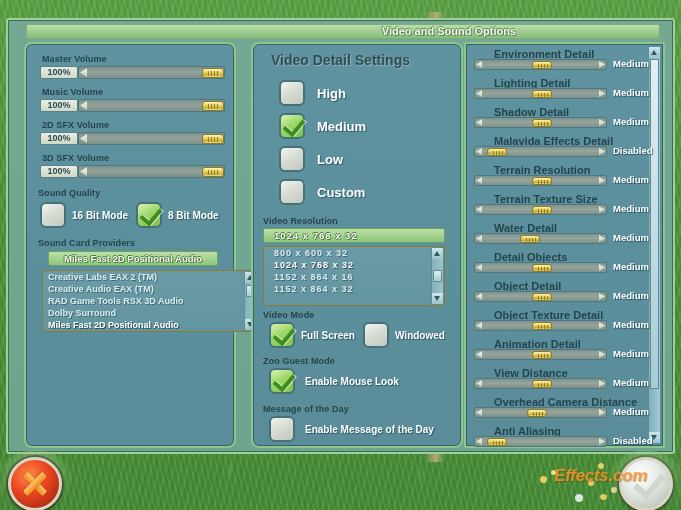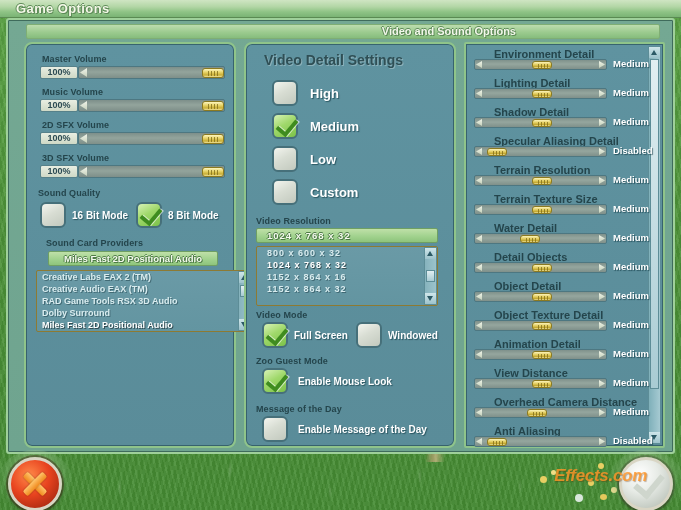--- a/index.html
+++ b/index.html
@@ -73,21 +73,21 @@
   
   .panel{
     position:absolute;
     background:linear-gradient(180deg,#5f93a0 0%, #5a8c99 100%);
     border:2px solid #8fc48a;
     border-radius:8px;
     box-sizing:border-box;
     box-shadow:0 0 0 1px rgba(40,80,90,.7) inset;
   }
   #panel-sound{left:16px;top:22px;width:212px;height:406px;}
-  #panel-video{left:236px;top:22px;width:212px;height:406px;}
+  #panel-video{left:243px;top:22px;width:212px;height:406px;}
   #panel-detail{left:456px;top:22px;width:201px;height:406px;border-radius:2px;}
 
   .ptitle{
     position:absolute;font-size:14px;font-weight:bold;color:#2f4f55;
     text-shadow:1px 1px 0 rgba(255,255,255,.28);
   }
   .lbl{
     position:absolute;font-size:9px;font-weight:bold;color:#24454c;
     white-space:nowrap;letter-spacing:.1px;
   }
@@ -274,23 +274,20 @@
   <div class="path"></div>
 
   <div class="flower" style="left:540px;top:476px;width:7px;height:7px;background:#e8cf63;"></div>
   <div class="flower" style="left:551px;top:470px;width:5px;height:5px;background:#f0dd86;"></div>
   <div class="flower" style="left:575px;top:494px;width:8px;height:8px;background:#d9e7dc;"></div>
   <div class="flower" style="left:588px;top:480px;width:6px;height:6px;background:#e8cf63;"></div>
   <div class="flower" style="left:600px;top:494px;width:7px;height:6px;background:#e3c85c;"></div>
   <div class="flower" style="left:611px;top:487px;width:6px;height:6px;background:#eadc92;"></div>
   <div class="flower" style="left:598px;top:463px;width:6px;height:6px;background:#e8cf63;"></div>
 
-  <div class="titlebar">
-    <div class="ttl">Game Options</div>
-  </div>
 
   <div class="dialog">
 
     <div class="subheader">
       <span>Video and Sound Options</span>
     </div>
 
     <div class="panel" id="panel-sound">
         <div class="lbl" style="left: 16px; top: 10px;">Master Volume</div>
         <div class="vrow" style="top: 22px;">
@@ -326,23 +323,23 @@
             <div class="arrow-l"></div>
             <div class="arrow-r"></div>
             <div class="thumb" style="left: 123px;"></div>
           </div>
         </div>
         <div class="lbl" style="left: 12px; top: 144px;">Sound Quality</div>
         <div class="cbox" style="left: 14px; top: 158px;"></div>
         <div class="lbl-w" style="left: 46px; top: 166px;">16 Bit Mode</div>
         <div class="cbox on" style="left: 110px; top: 158px;"></div>
         <div class="lbl-w" style="left: 142px; top: 166px;">8 Bit Mode</div>
-        <div class="lbl" style="left: 20px; top: 194px;">Sound Card Providers</div>
+        <div class="lbl" style="left: 12px; top: 194px;">Sound Card Providers</div>
         <div class="selbar" style="left: 22px; top: 207px; width: 170px; height: 15px; line-height: 13px;">Miles Fast 2D Positional Audio</div>
-        <div class="listbox" style="left: 10px; top: 226px; width: 216px; height: 62px;">
+        <div class="listbox" style="left: 16px; top: 226px; width: 216px; height: 62px;">
           <div class="li">Creative Labs EAX 2 (TM)</div>
           <div class="li">Creative Audio EAX (TM)</div>
           <div class="li">RAD Game Tools RSX 3D Audio</div>
           <div class="li">Dolby Surround</div>
           <div class="li sel">Miles Fast 2D Positional Audio</div>
           <div class="sbar" style="right: 0px; top: 0px; height: 60px;">
             <div class="sb-up">
               <div class="tri up"></div>
             </div>
             <div class="sb-thumb" style="top: 13px;"></div>
@@ -424,21 +421,21 @@
         <div class="drow" style="top: 62px;">
           <div class="dlabel">Shadow Detail</div>
           <div class="dtrack">
             <div class="darrow-l"></div>
             <div class="darrow-r"></div>
             <div class="dthumb" style="left: 57px;"></div>
           </div>
           <div class="dval">Medium</div>
         </div>
         <div class="drow" style="top: 91px;">
-          <div class="dlabel">Specular Aliasing Detail</div>
+          <div class="dlabel">Malavida Effects Detail</div>
           <div class="dtrack">
             <div class="darrow-l"></div>
             <div class="darrow-r"></div>
             <div class="dthumb" style="left: 12px;"></div>
           </div>
           <div class="dval">Disabled</div>
         </div>
         <div class="drow" style="top: 120px;">
           <div class="dlabel">Terrain Resolution</div>
           <div class="dtrack">

